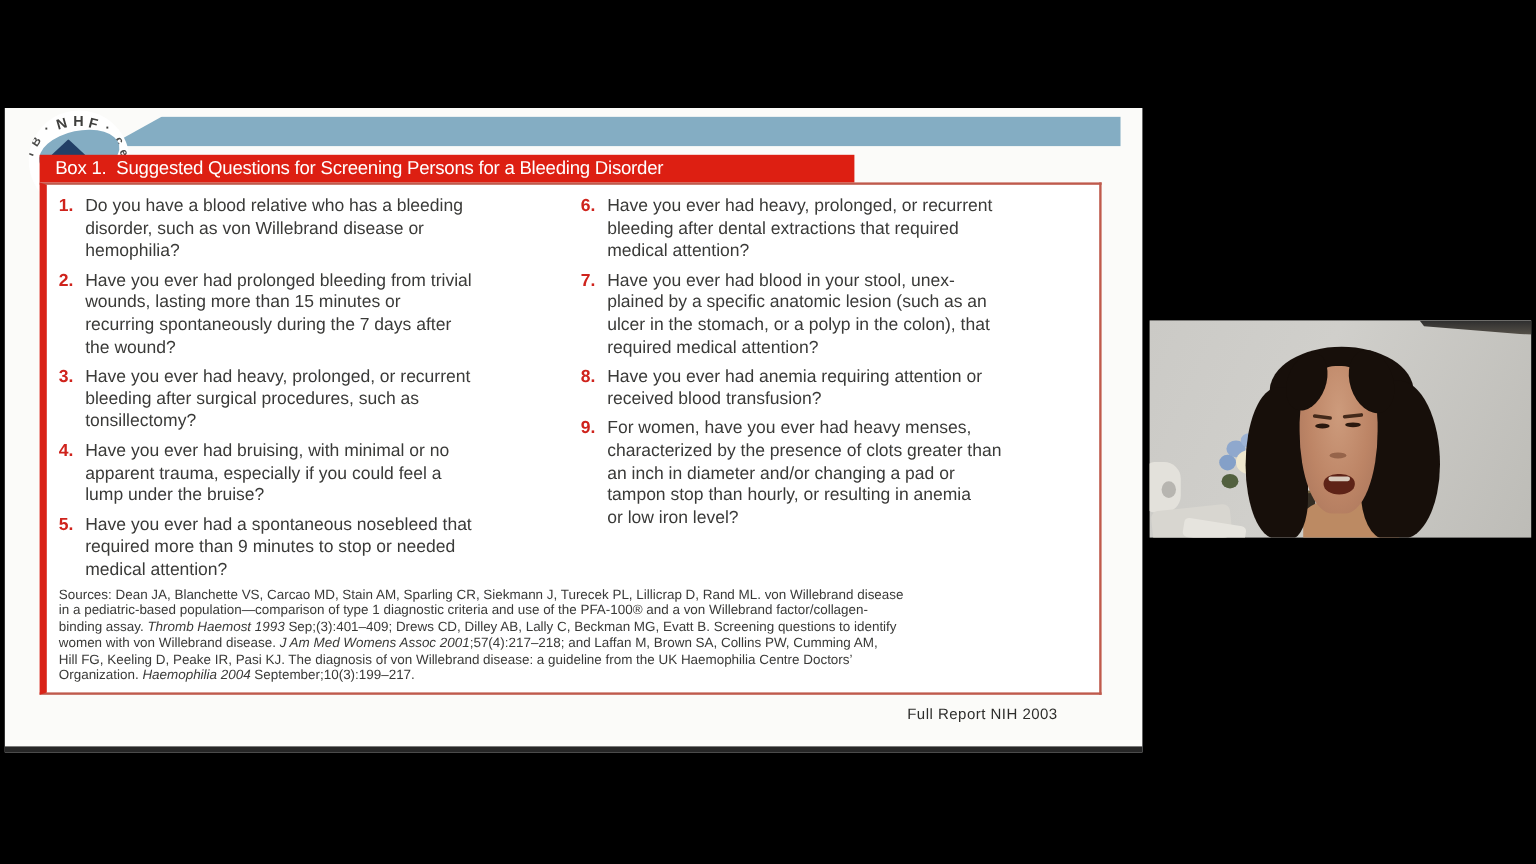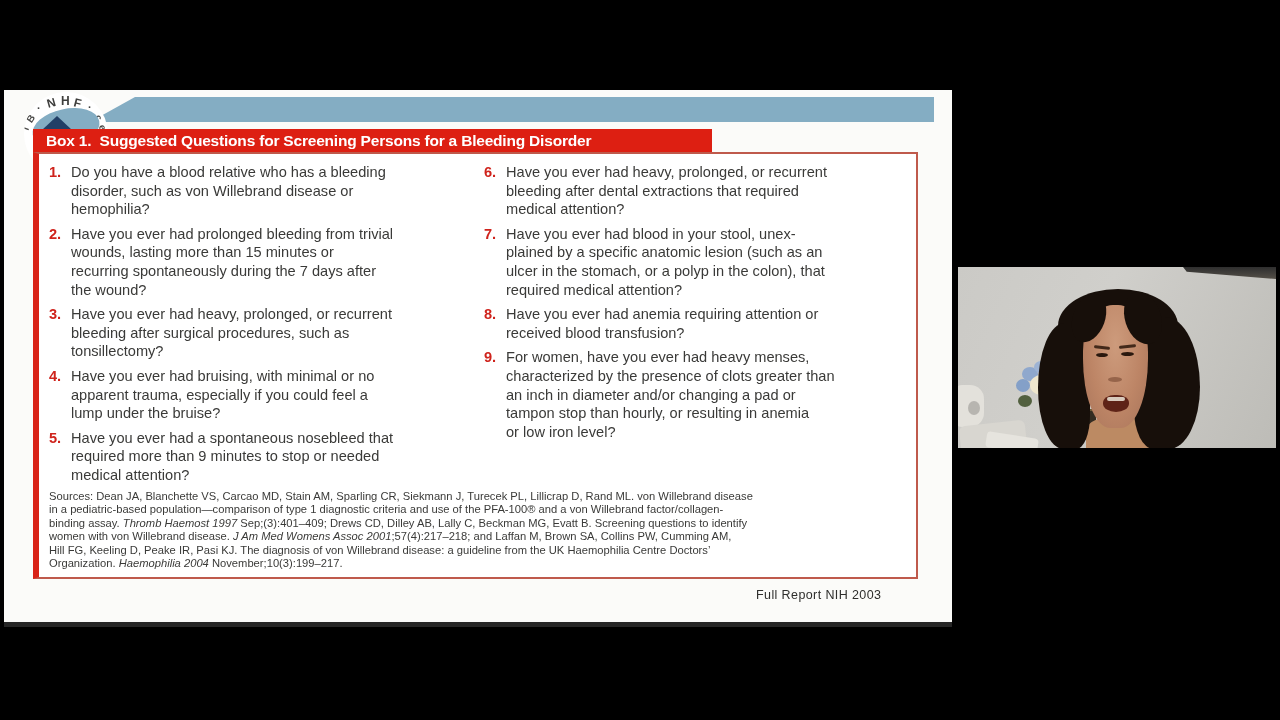--- a/index.html
+++ b/index.html
@@ -19,21 +19,21 @@
   .logo .swoosh{position:absolute;left:8px;top:17px;width:68px;height:38px;background:#84adc3;
                 border-radius:50%;transform:rotate(-12deg);}
   .logo .navy-tri{position:absolute;left:18px;top:24px;width:30px;height:14px;background:#223f66;
                   clip-path:polygon(50% 0,100% 100%,0 100%);}
   .logo .lg{position:absolute;font-weight:bold;color:#3f3f3d;font-size:12px;}
   .logo .dot{position:absolute;font-weight:bold;color:#3f3f3d;font-size:11px;}
   .logo .ring{position:absolute;font-weight:bold;color:#4a4a48;font-size:10px;}
 
   .title-bar{position:absolute;left:29px;top:39px;width:679px;height:23px;background:#dd1f12;
              z-index:4;display:flex;align-items:center;}
-  .title-bar span{color:#fff;font-weight:bold;font-size:15.5px;letter-spacing:-0.2px;
+  .title-bar span{color:#fff;font-weight:normal;font-size:15.5px;letter-spacing:-0.2px;
                   padding-left:13px;white-space:pre;}
 
   .qbox{position:absolute;left:29px;top:62px;width:877px;height:423px;background:#fff;
         border:2px solid #bf5a4c;border-left:6px solid #d92318;z-index:3;}
 
   .qcol{position:absolute;top:9px;}
   .qcol-left{left:10px;width:430px;}
   .qcol-right{left:445px;width:424px;}
   .q-item{display:flex;margin-bottom:6px;}
   .q-num{flex:0 0 16px;margin-right:6px;color:#cf231c;font-weight:bold;
@@ -183,24 +183,24 @@
           <div class="q-text">For women, have you ever had heavy menses,
 characterized by the presence of clots greater than
 an inch in diameter and/or changing a pad or
 tampon stop than hourly, or resulting in anemia
 or low iron level?</div>
         </div>
       </div>
 
       <div class="sources"><span>Sources:  Dean JA, Blanchette VS, Carcao MD, Stain AM, Sparling CR, Siekmann J, Turecek PL, Lillicrap D, Rand ML.  von Willebrand disease
 in a pediatric-based population—comparison of type 1 diagnostic criteria and use of the PFA-100® and a von Willebrand factor/collagen-
-binding assay.  </span><span class="it">Thromb Haemost 1997</span><span> Sep;(3):401–409; Drews CD, Dilley AB, Lally C, Beckman MG, Evatt B.  Screening questions to identify
+binding assay.  </span><span class="it">Thromb Haemost 1993</span><span> Sep;(3):401–409; Drews CD, Dilley AB, Lally C, Beckman MG, Evatt B.  Screening questions to identify
 women with von Willebrand disease.  </span><span class="it">J Am Med Womens Assoc 2001</span><span>;57(4):217–218; and Laffan M, Brown SA, Collins PW, Cumming AM,
 Hill FG, Keeling D, Peake IR, Pasi KJ.  The diagnosis of von Willebrand disease:  a guideline from the UK Haemophilia Centre Doctors’
-Organization.  </span><span class="it">Haemophilia 2004</span><span> November;10(3):199–217.</span></div>
+Organization.  </span><span class="it">Haemophilia 2004</span><span> September;10(3):199–217.</span></div>
     </div>
 
     <div class="slide-footer">Full Report NIH 2003</div>
   </div>
 
   <div class="webcam">
     <div class="cam-corner"></div>
 
     <div class="mug"></div>
     <div class="mug-hole"></div>

